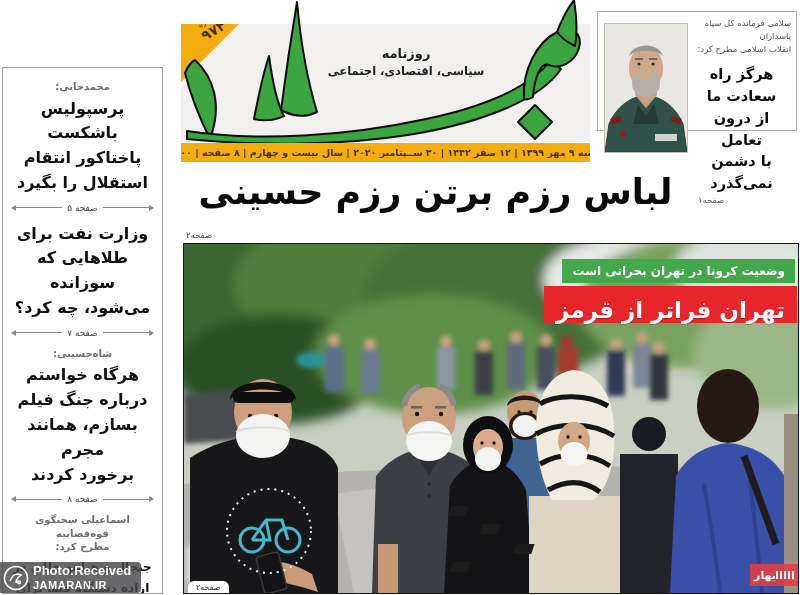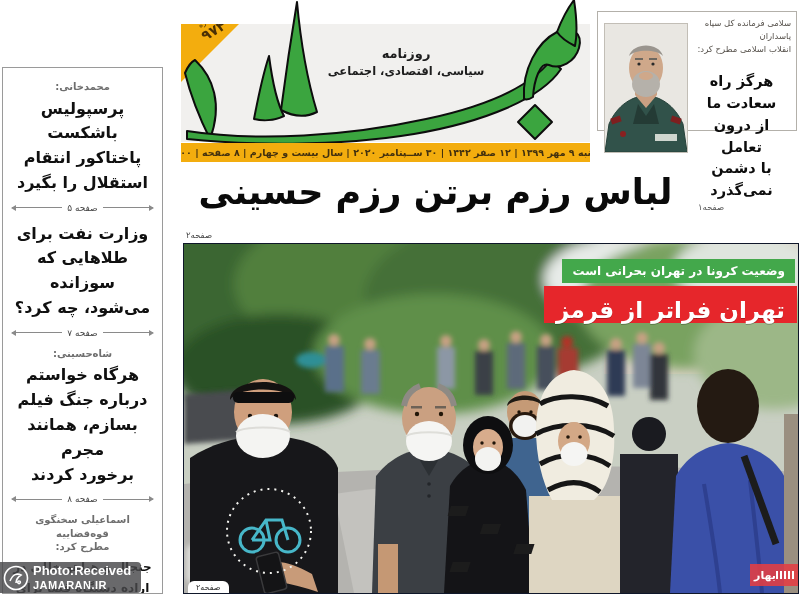--- a/index.html
+++ b/index.html
@@ -41,21 +41,21 @@
            display:flex;align-items:center;justify-content:center;font-size:9.5px;
            font-weight:bold;color:#43310f;white-space:nowrap;overflow:hidden;}
 
   
   .tr-box{position:absolute;left:597px;top:11px;width:200px;height:120px;background:#fff;
           border:1px solid #b3b0aa;box-sizing:border-box;display:flex;flex-direction:row-reverse;
           padding:5px 5px 4px 6px;}
   .tr-photo{width:82px;height:128px;border:1px solid #c2beb6;flex:none;margin-top:6px;}
   .tr-text{flex:1;display:flex;flex-direction:column;padding-left:4px;}
   .tr-kicker{font-size:8.5px;color:#55504a;line-height:1.5;text-align:right;}
-  .tr-head{font-size:14.5px;font-weight:bold;color:#0d0d0d;line-height:1.5;text-align:center;margin-top:16px;}
+  .tr-head{font-size:14.5px;font-weight:bold;color:#0d0d0d;line-height:1.5;text-align:center;margin-top:9px;}
   .tr-page{font-size:8.5px;color:#555;text-align:left;margin-top:auto;padding-left:6px;}
 
   
   .main-h{position:absolute;left:183px;top:166px;width:505px;text-align:center;
           font-size:35px;font-weight:bold;color:#0a0a0a;line-height:1.5;}
   .main-pg{position:absolute;left:186px;top:230px;font-size:8.5px;color:#444;direction:rtl;}
 
   
   .photo{position:absolute;left:183px;top:243px;width:614px;height:349px;
          border:1px solid #0f172a;box-sizing:content-box;overflow:hidden;background:#9aa794;}

